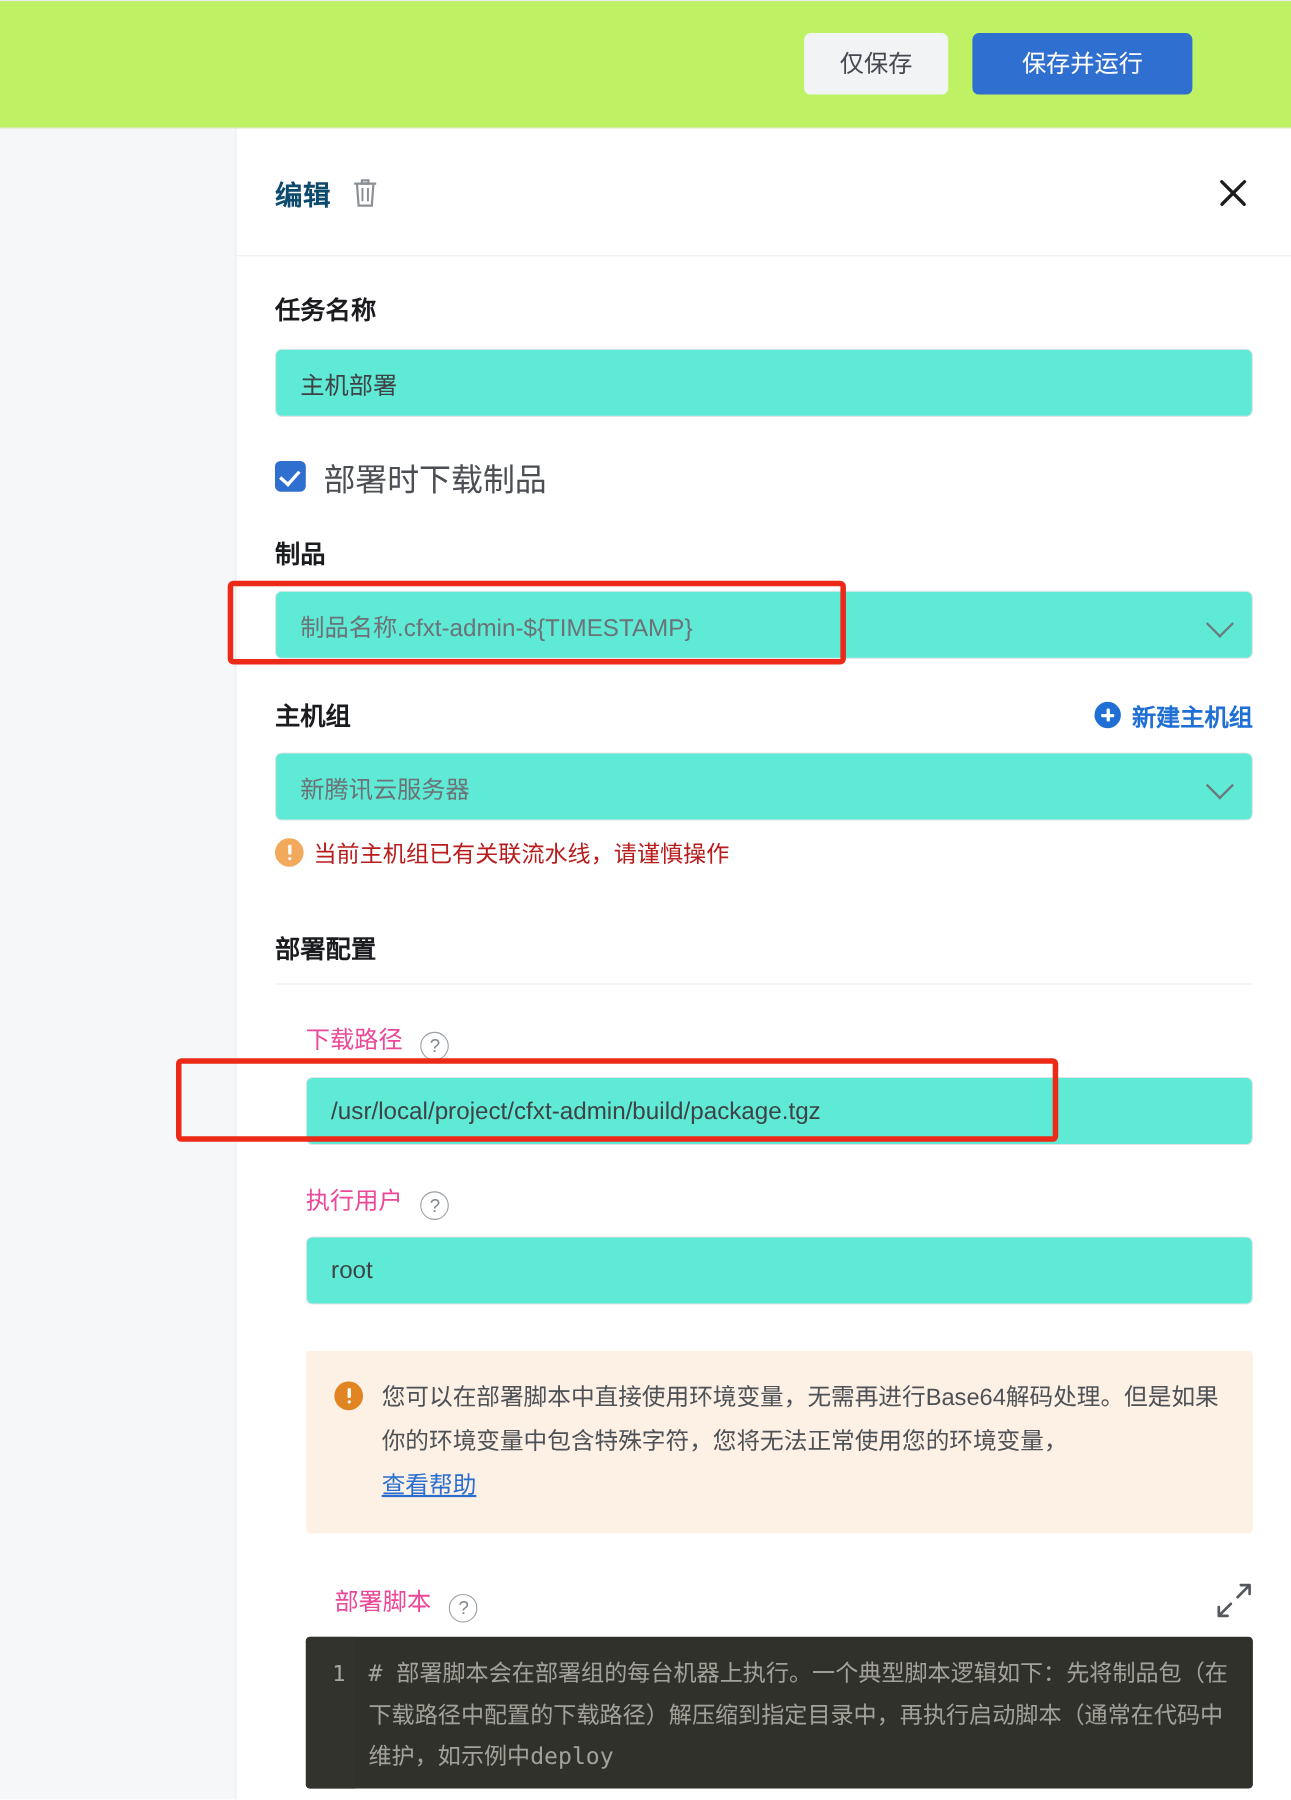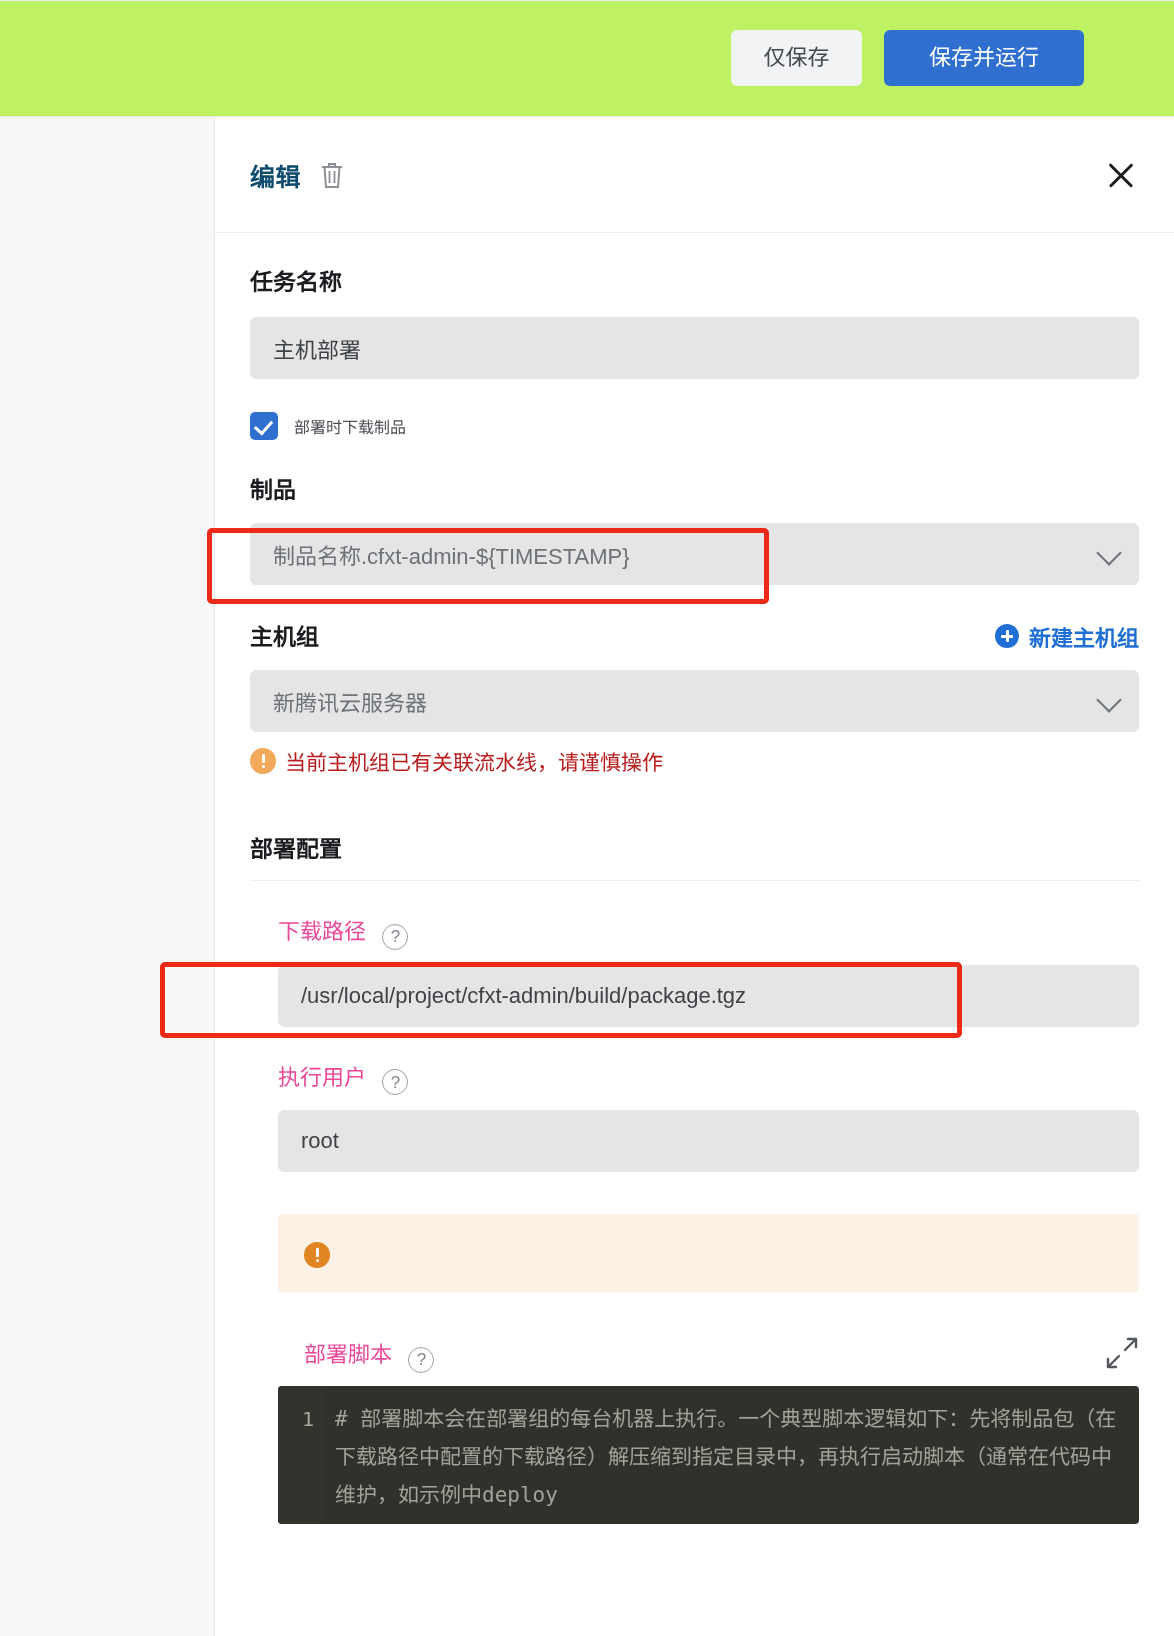--- a/index.html
+++ b/index.html
@@ -79,21 +79,21 @@
   .panel-body { padding: 0 35px; position: relative; }
   .label-strong {
     font-size: 23px; font-weight: 700; color: #1b1c1f;
   }
   .label-normal {
     font-size: 22px; font-weight: 400; color: #ec4899;
   }
   .input {
     width: 100%; height: 62px;
     border: 1px solid #e2e5e9; border-radius: 6px;
-    background: #e5e5e5;
+    background: #5eead4;
     display: flex; align-items: center;
     padding: 0 22px;
     font-size: 22px; color: #6d7278;
     margin-top: 0;
   }
   .input.value-dark { color: #3f4246; }
   .select {
     position: relative;
   }
   .chev {
@@ -107,21 +107,21 @@
   .checkbox {
     width: 28px; height: 28px; border-radius: 5px; background: #2f6fd0;
     position: relative; flex: 0 0 auto; cursor: pointer;
   }
   .checkbox::after {
     content:""; position:absolute; left: 8px; top: 5px;
     width: 8px; height: 14px;
     border-right: 3px solid #fff; border-bottom: 3px solid #fff;
     transform: rotate(42deg);
   }
-  .checkrow span.lbl { margin-left: 16px; font-size: 16px; color: #4b4e53; }
+  .checkrow span.lbl { margin-left: 16px; font-size: 29px; color: #4b4e53; }
 
   .row-between { display:flex; align-items:flex-end; justify-content: space-between; }
   .link-add {
     display: inline-flex; align-items: center;
     color: #1f6fd4; font-size: 22px; font-weight: 700; cursor: pointer;
   }
   .plus-circle {
     width: 24px; height: 24px; border-radius: 50%; background: #1f6fd4;
     position: relative; margin-right: 10px; flex: 0 0 auto;
   }
@@ -277,20 +277,21 @@
         <div class="input value-dark" style="margin-top:18px;">/usr/local/project/cfxt-admin/build/package.tgz</div>
 
         <div style="margin-top:32px;">
           <span class="label-normal">执行用户</span>
           <span class="help-circle">?</span>
         </div>
         <div class="input value-dark" style="margin-top:18px;">root</div>
 
         <div class="alert" style="margin-top:42px;">
           <i class="bang-circle"></i>
+          <div class="alert-text"><span>您可以在部署脚本中直接使用环境变量，无需再进行Base64解码处理。但是如果你的环境变量中包含特殊字符，您将无法正常使用您的环境变量，</span><br><span class="alert-link">查看帮助</span></div>
         </div>
 
         <div class="editor-head" style="margin-top:44px;margin-left:26px;">
           <div>
             <span class="label-normal">部署脚本</span>
             <span class="help-circle">?</span>
           </div>
           <div class="expand-icon">
             <svg viewBox="0 0 34 34" width="34" height="34" aria-hidden="true">
               <path d="M20 14 L31 3 M31 3 H23 M31 3 V11" stroke="#54585e" stroke-width="2.4" fill="none" stroke-linecap="round"></path>

